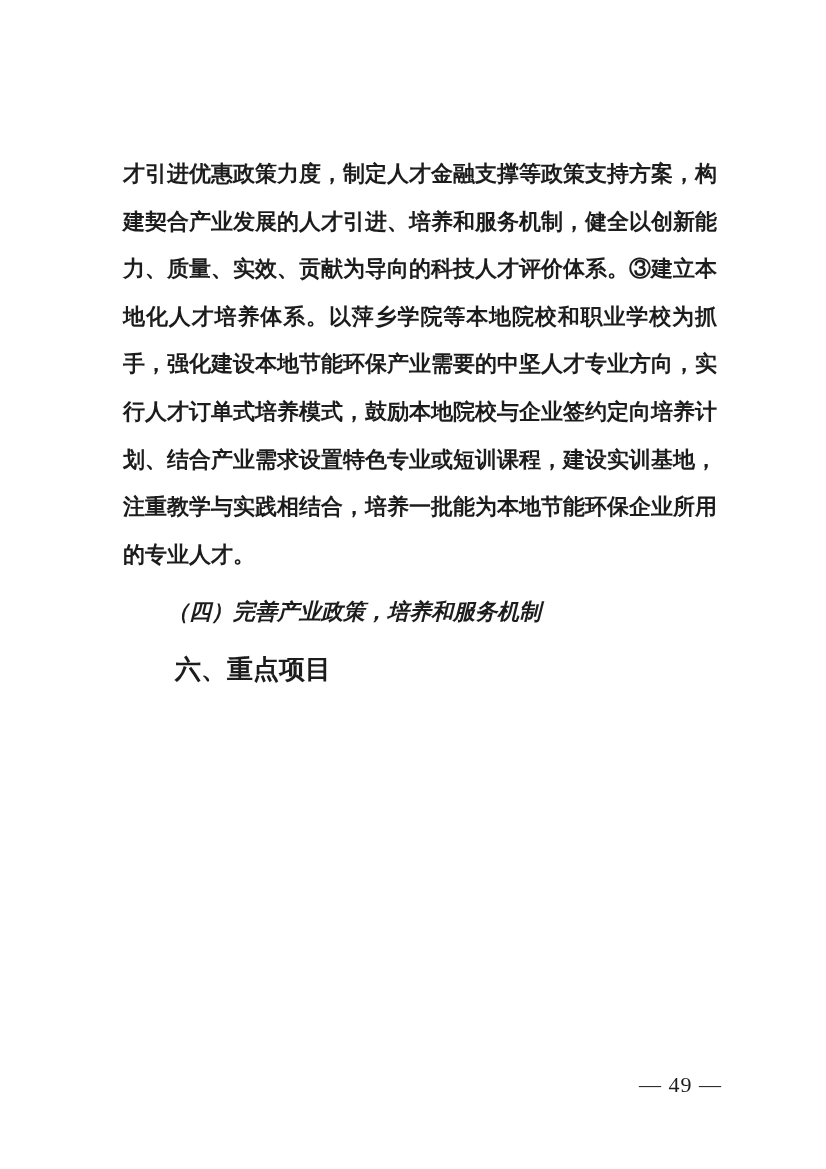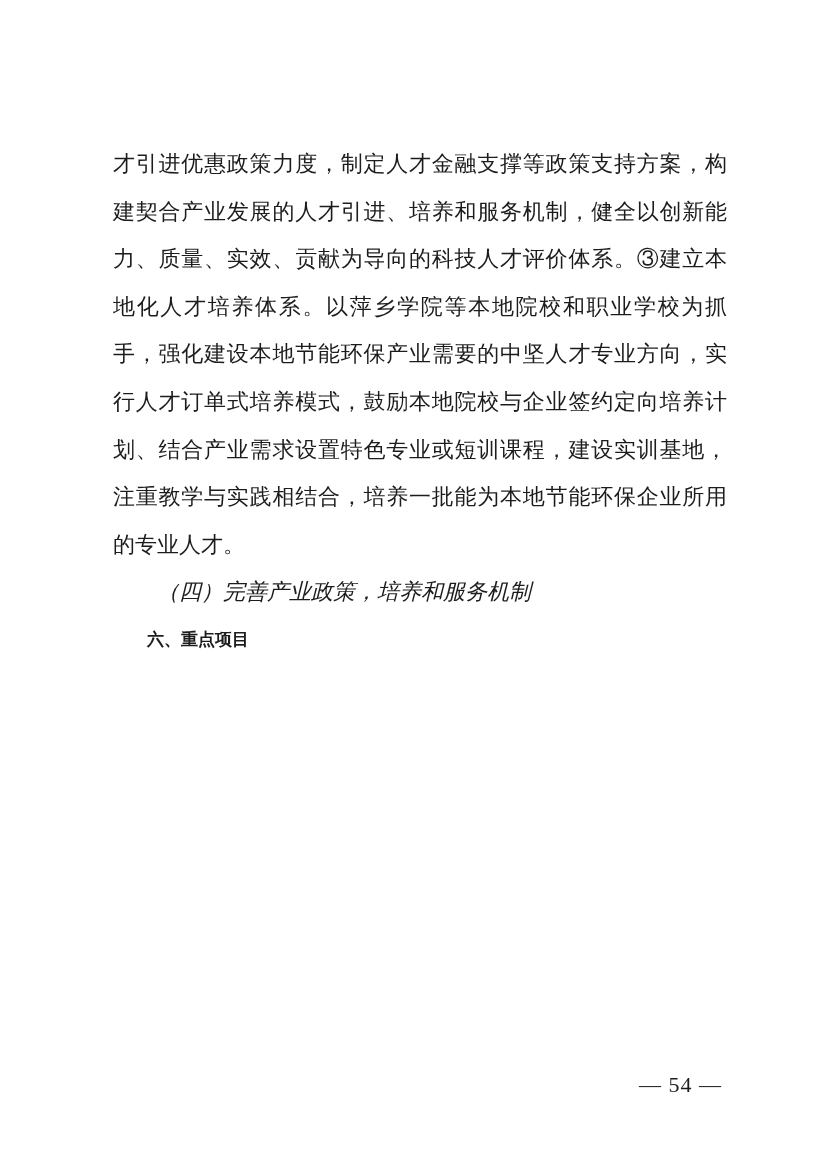--- a/index.html
+++ b/index.html
@@ -20,40 +20,41 @@
     position: absolute;
     left: 113px;
     top: 140px;
     width: 614px;
     font-size: 22px;
     line-height: 47.6px;
     text-align: justify;
     text-justify: inter-ideograph;
   }
   .content p {
-    margin: 0;
+    margin: 10px;
     padding: 0;
+    font-weight: bold;
   }
   .para-continuation {
     text-indent: 0;
   }
   .para-indent {
     text-indent: 2em;
   }
   .heading-kaiti {
     text-indent: 2em;
     font-style: italic;
     font-weight: 500;
   }
   .heading-bold {
     text-indent: 2em;
     font-family: "Liberation Sans", "DejaVu Sans", sans-serif;
     font-weight: 700;
     font-style: normal;
-    font-size: 17px;
+    font-size: 26px;
   }
   .page-footer {
     position: absolute;
     top: 1072px;
     left: 0;
     right: 104px;
     text-align: right;
     font-size: 22px;
     color: #1c1c1c;
     letter-spacing: 1px;
@@ -62,14 +63,14 @@
 </head>
 <body>
 
 <div class="page">
   <div class="content">
     <p class="para-continuation">才引进优惠政策力度，制定人才金融支撑等政策支持方案，构建契合产业发展的人才引进、培养和服务机制，健全以创新能力、质量、实效、贡献为导向的科技人才评价体系。③建立本地化人才培养体系。以萍乡学院等本地院校和职业学校为抓手，强化建设本地节能环保产业需要的中坚人才专业方向，实行人才订单式培养模式，鼓励本地院校与企业签约定向培养计划、结合产业需求设置特色专业或短训课程，建设实训基地，注重教学与实践相结合，培养一批能为本地节能环保企业所用的专业人才。</p>
     <p class="heading-kaiti">（四）完善产业政策，培养和服务机制</p>
     <p class="heading-bold">六、重点项目</p>
   </div>
 
-  <div class="page-footer">— 54 —</div>
+  <div class="page-footer">— 49 —</div>
 </div>
 
 </body></html>

